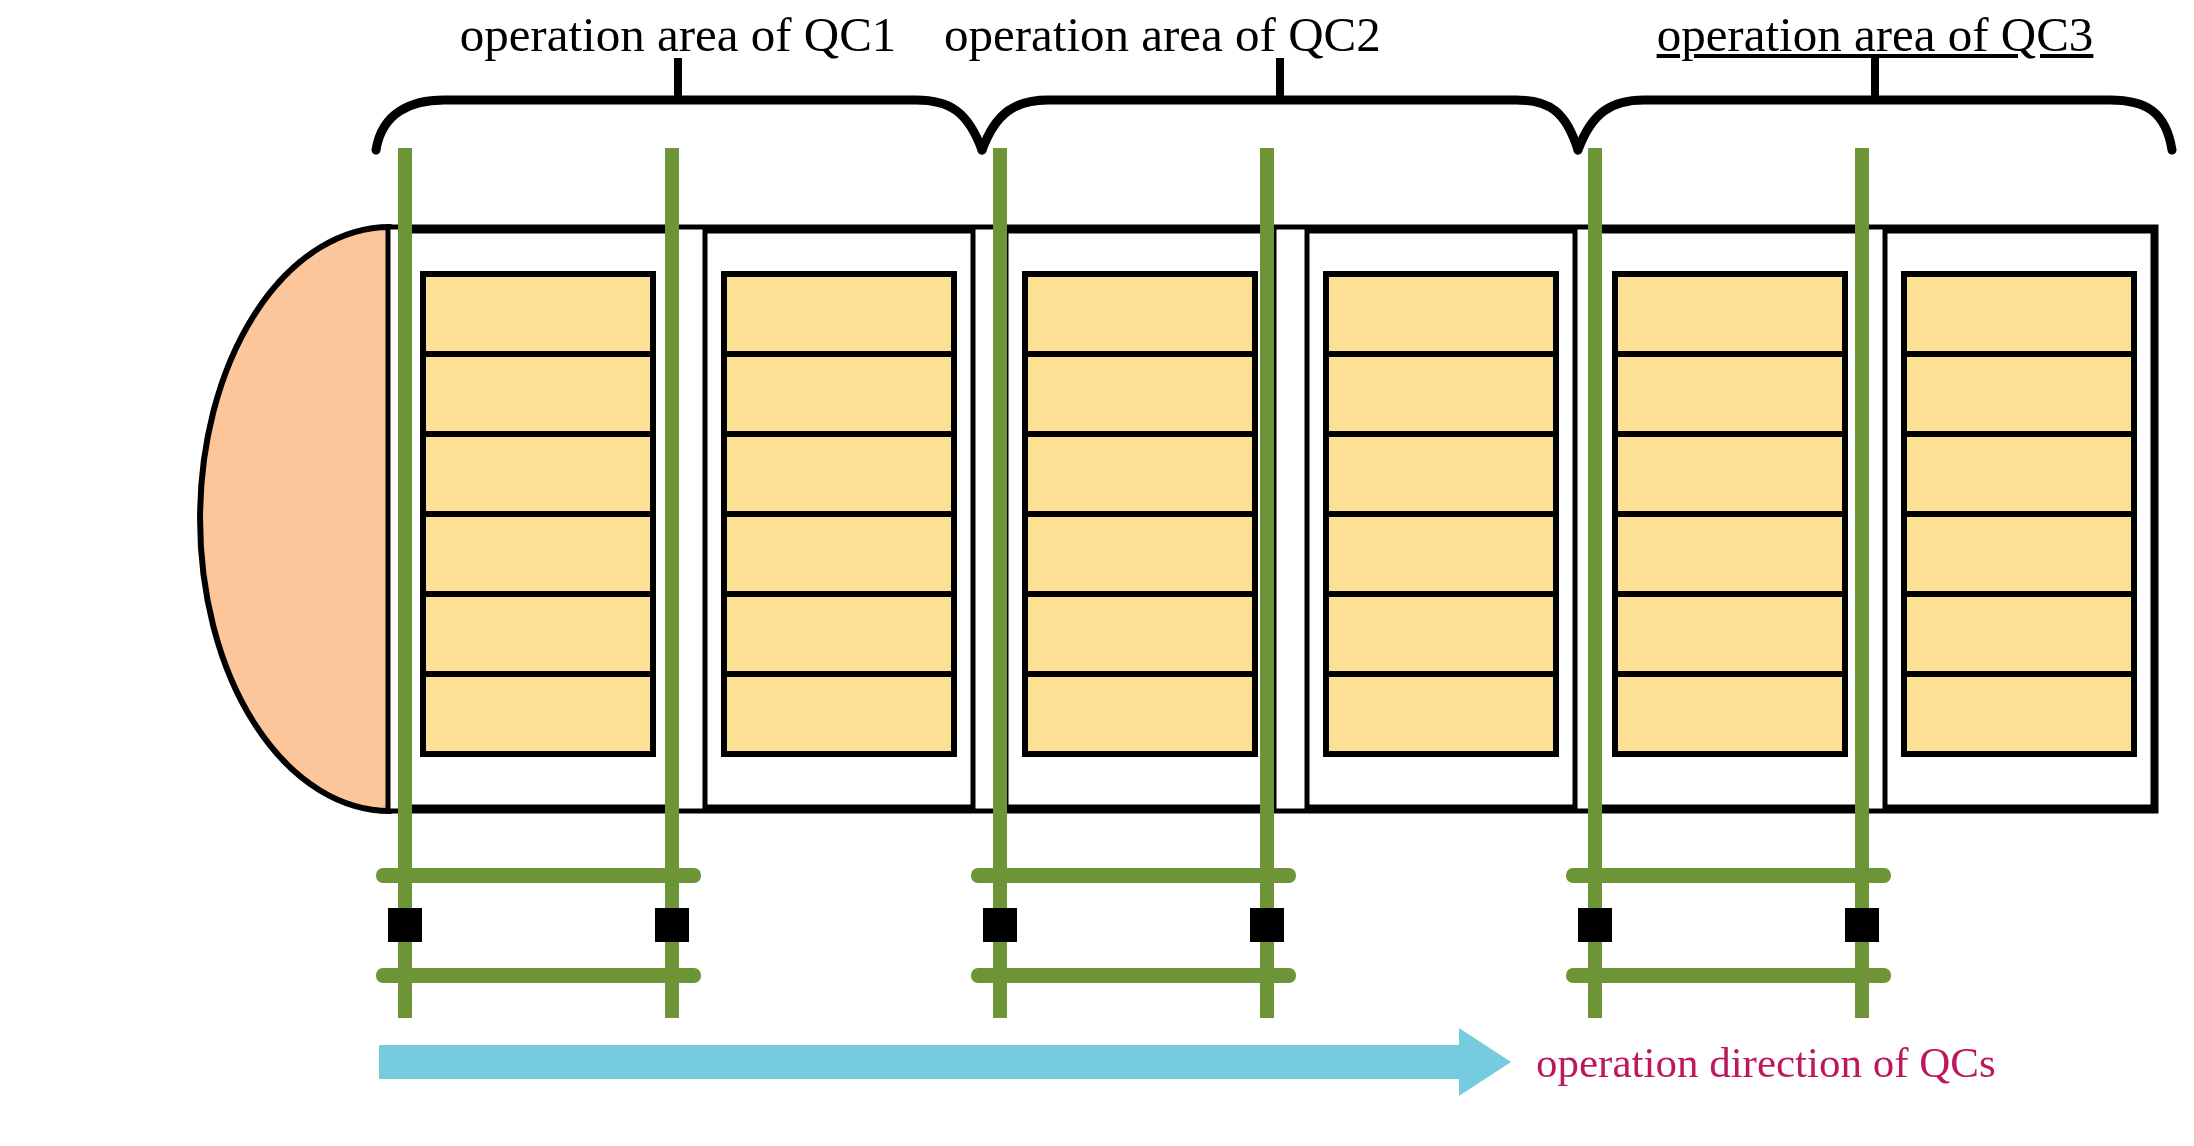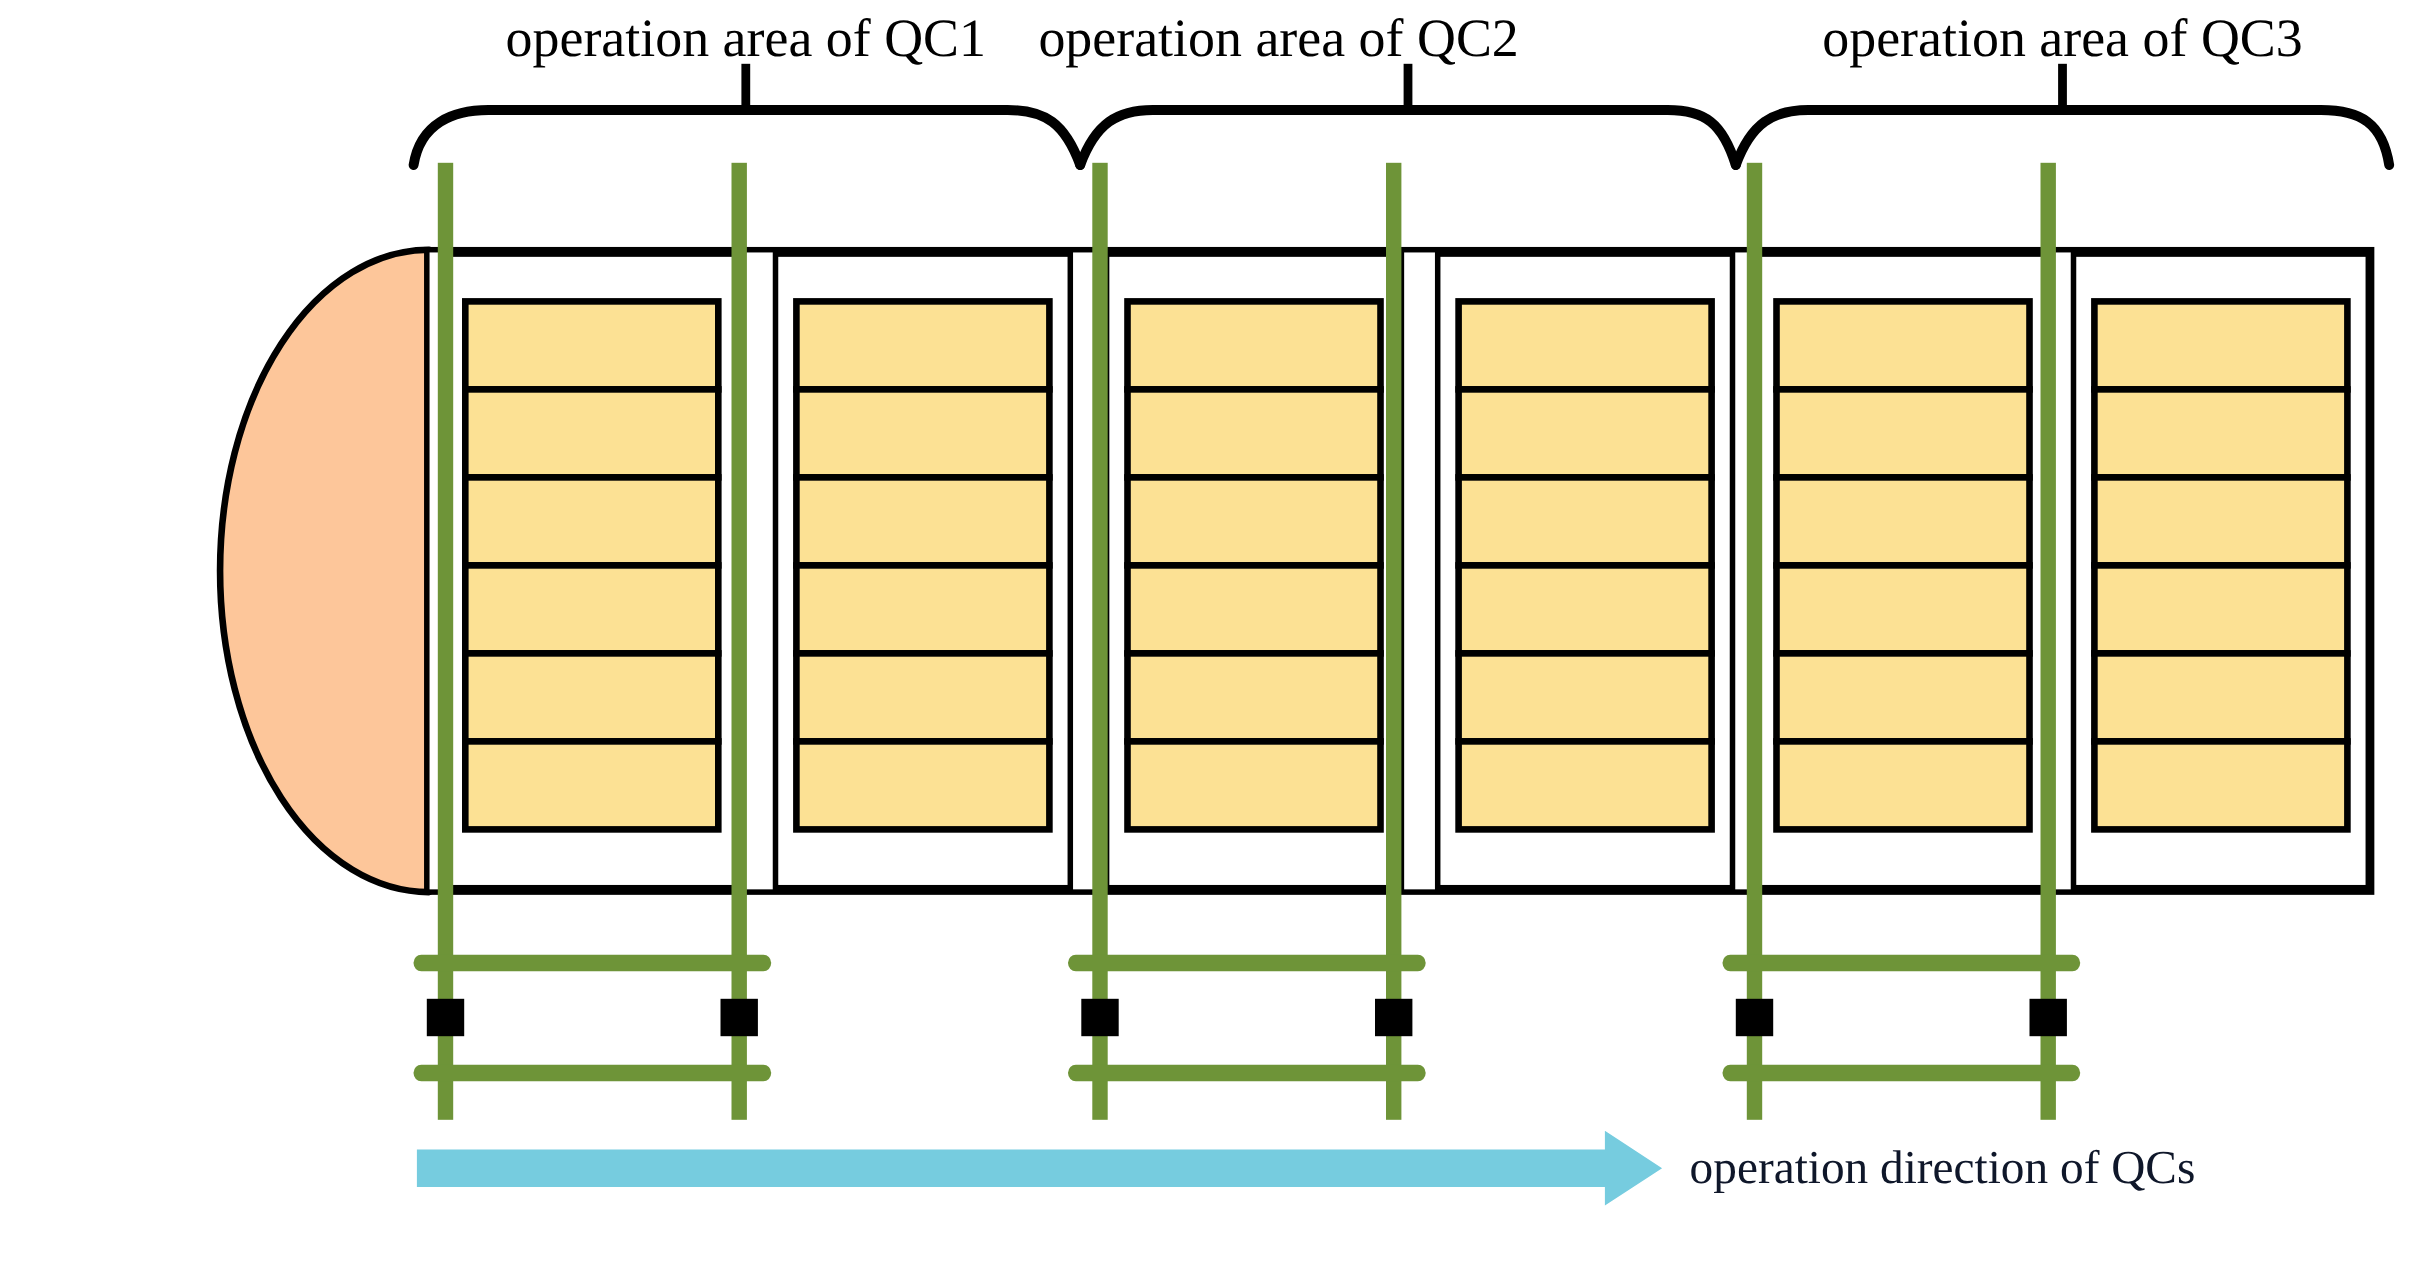--- a/index.html
+++ b/index.html
@@ -17,21 +17,21 @@
     color:#000000;
     white-space:nowrap;
     line-height:1;
   }
   #arrow-label{
     position:absolute;
     left:1536px; top:1062px;
     transform:translateY(-50%);
     font-family:"Liberation Serif","DejaVu Serif",serif;
     font-size:43px;
-    color:#0f172a;
+    color:#be185d;
     white-space:nowrap;
     line-height:1;
   }
 </style>
 </head>
 <body>
 
 <div id="stage">
 
   <svg width="2194" height="1146" viewBox="0 0 2194 1146" xmlns="http://www.w3.org/2000/svg">
@@ -153,17 +153,17 @@
 
     <g>
       <path d="M 379,1045 L 1459,1045 L 1459,1028 L 1511,1062 L 1459,1096 L 1459,1079 L 379,1079 Z" fill="#76CCDF"></path>
     </g>
   </svg>
 
   <div class="brace-label" style="left:374px; top:10px; width:608px; text-align:center;">operation area of QC1</div>
 
   <div class="brace-label" style="left:944px; top:10px; width:596px; text-align:left;">operation area of QC2</div>
 
-  <div class="brace-label" style="left:1578px; top:10px; width:594px; text-align:center;">operation area of QC3</div>
+  <div class="brace-label" style="left:1578px; top:10px; width:594px; text-align:center;text-decoration:underline;">operation area of QC3</div>
 
   <div id="arrow-label">operation direction of QCs</div>
 
 </div>
 
 </body></html>

